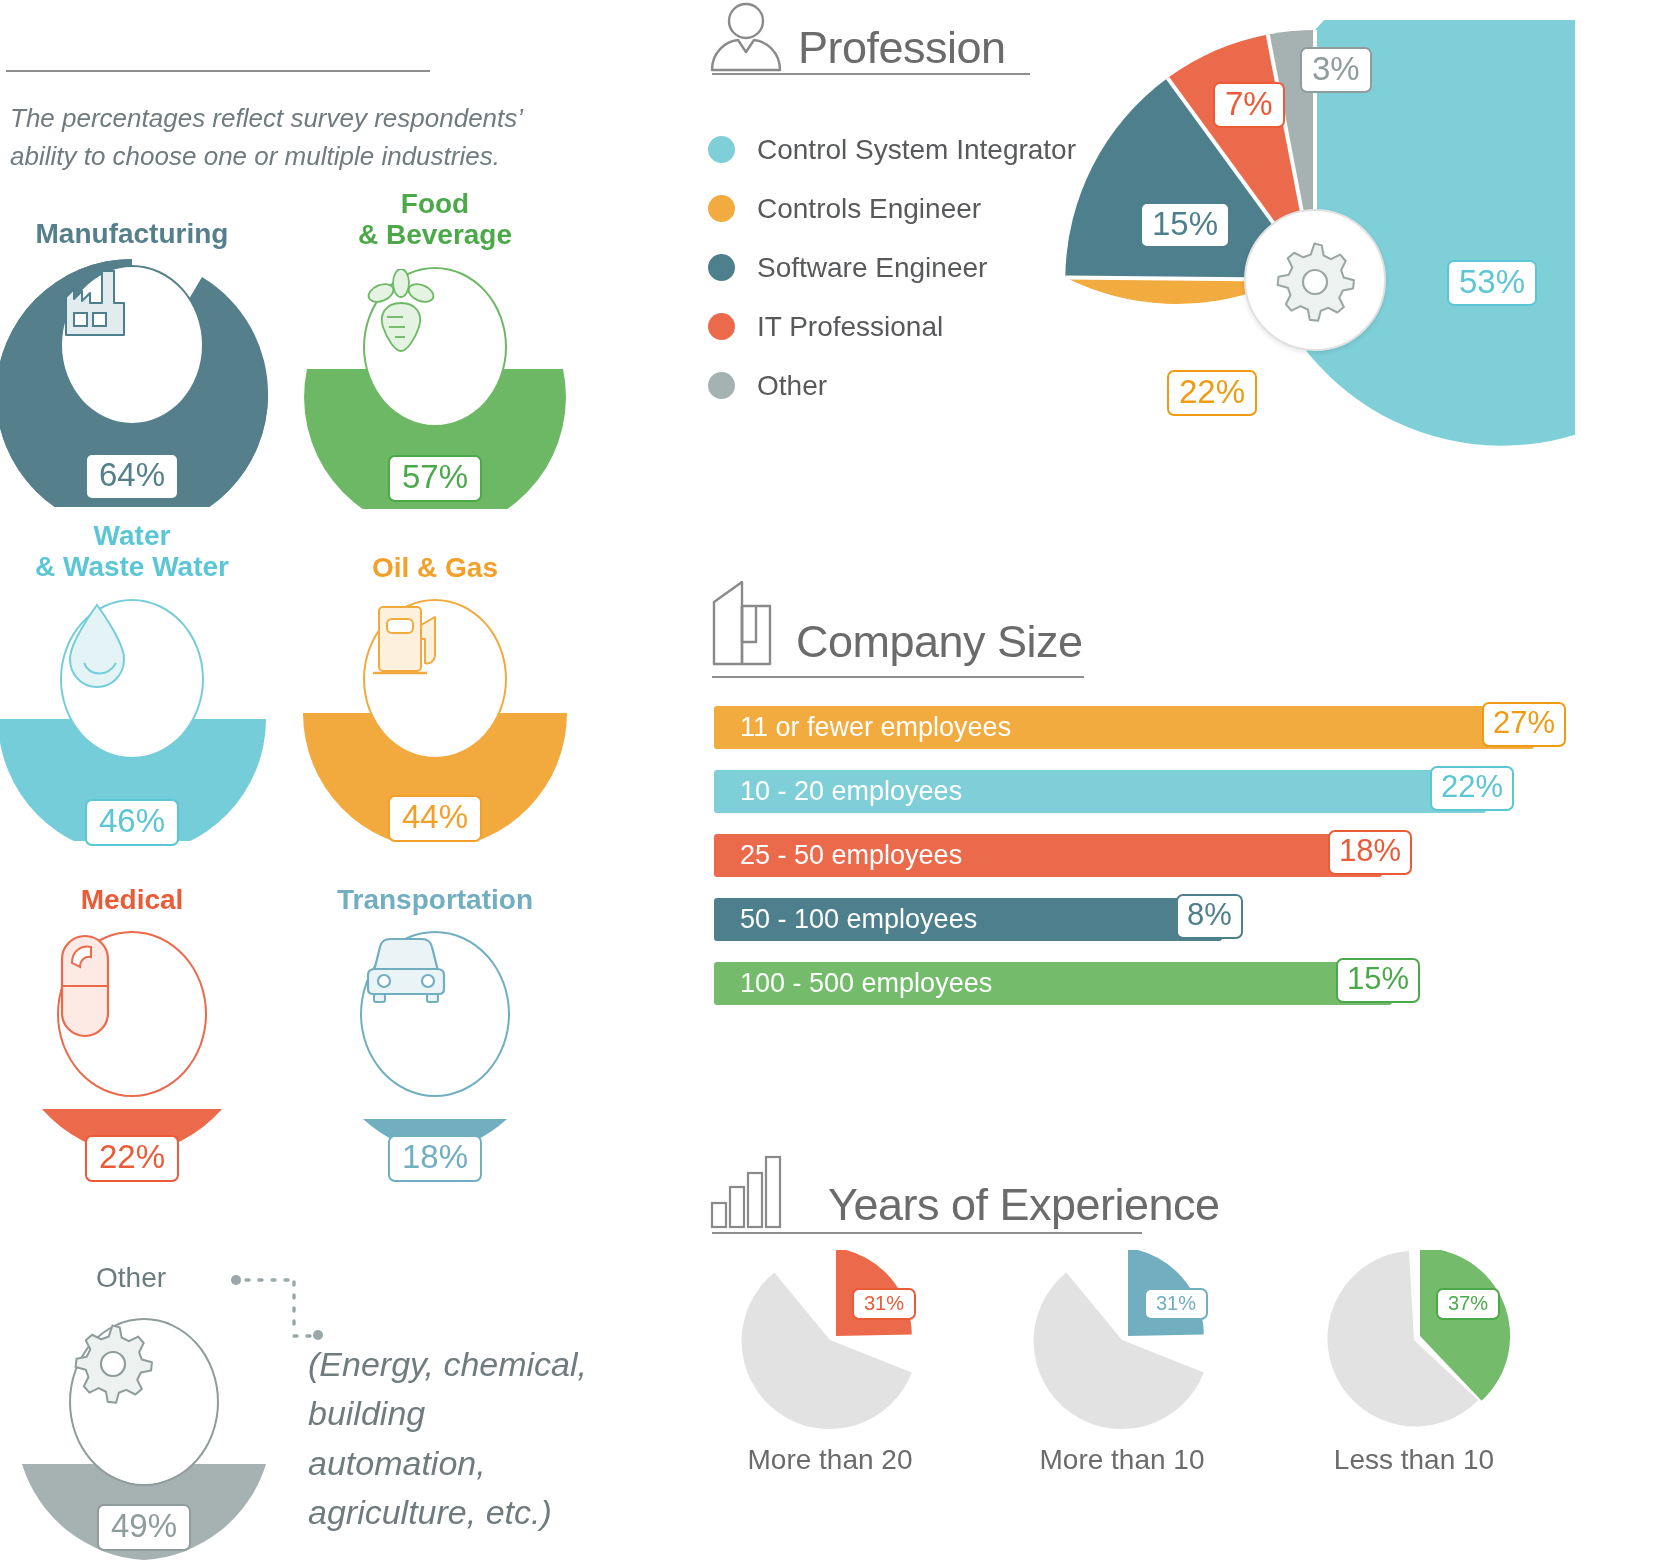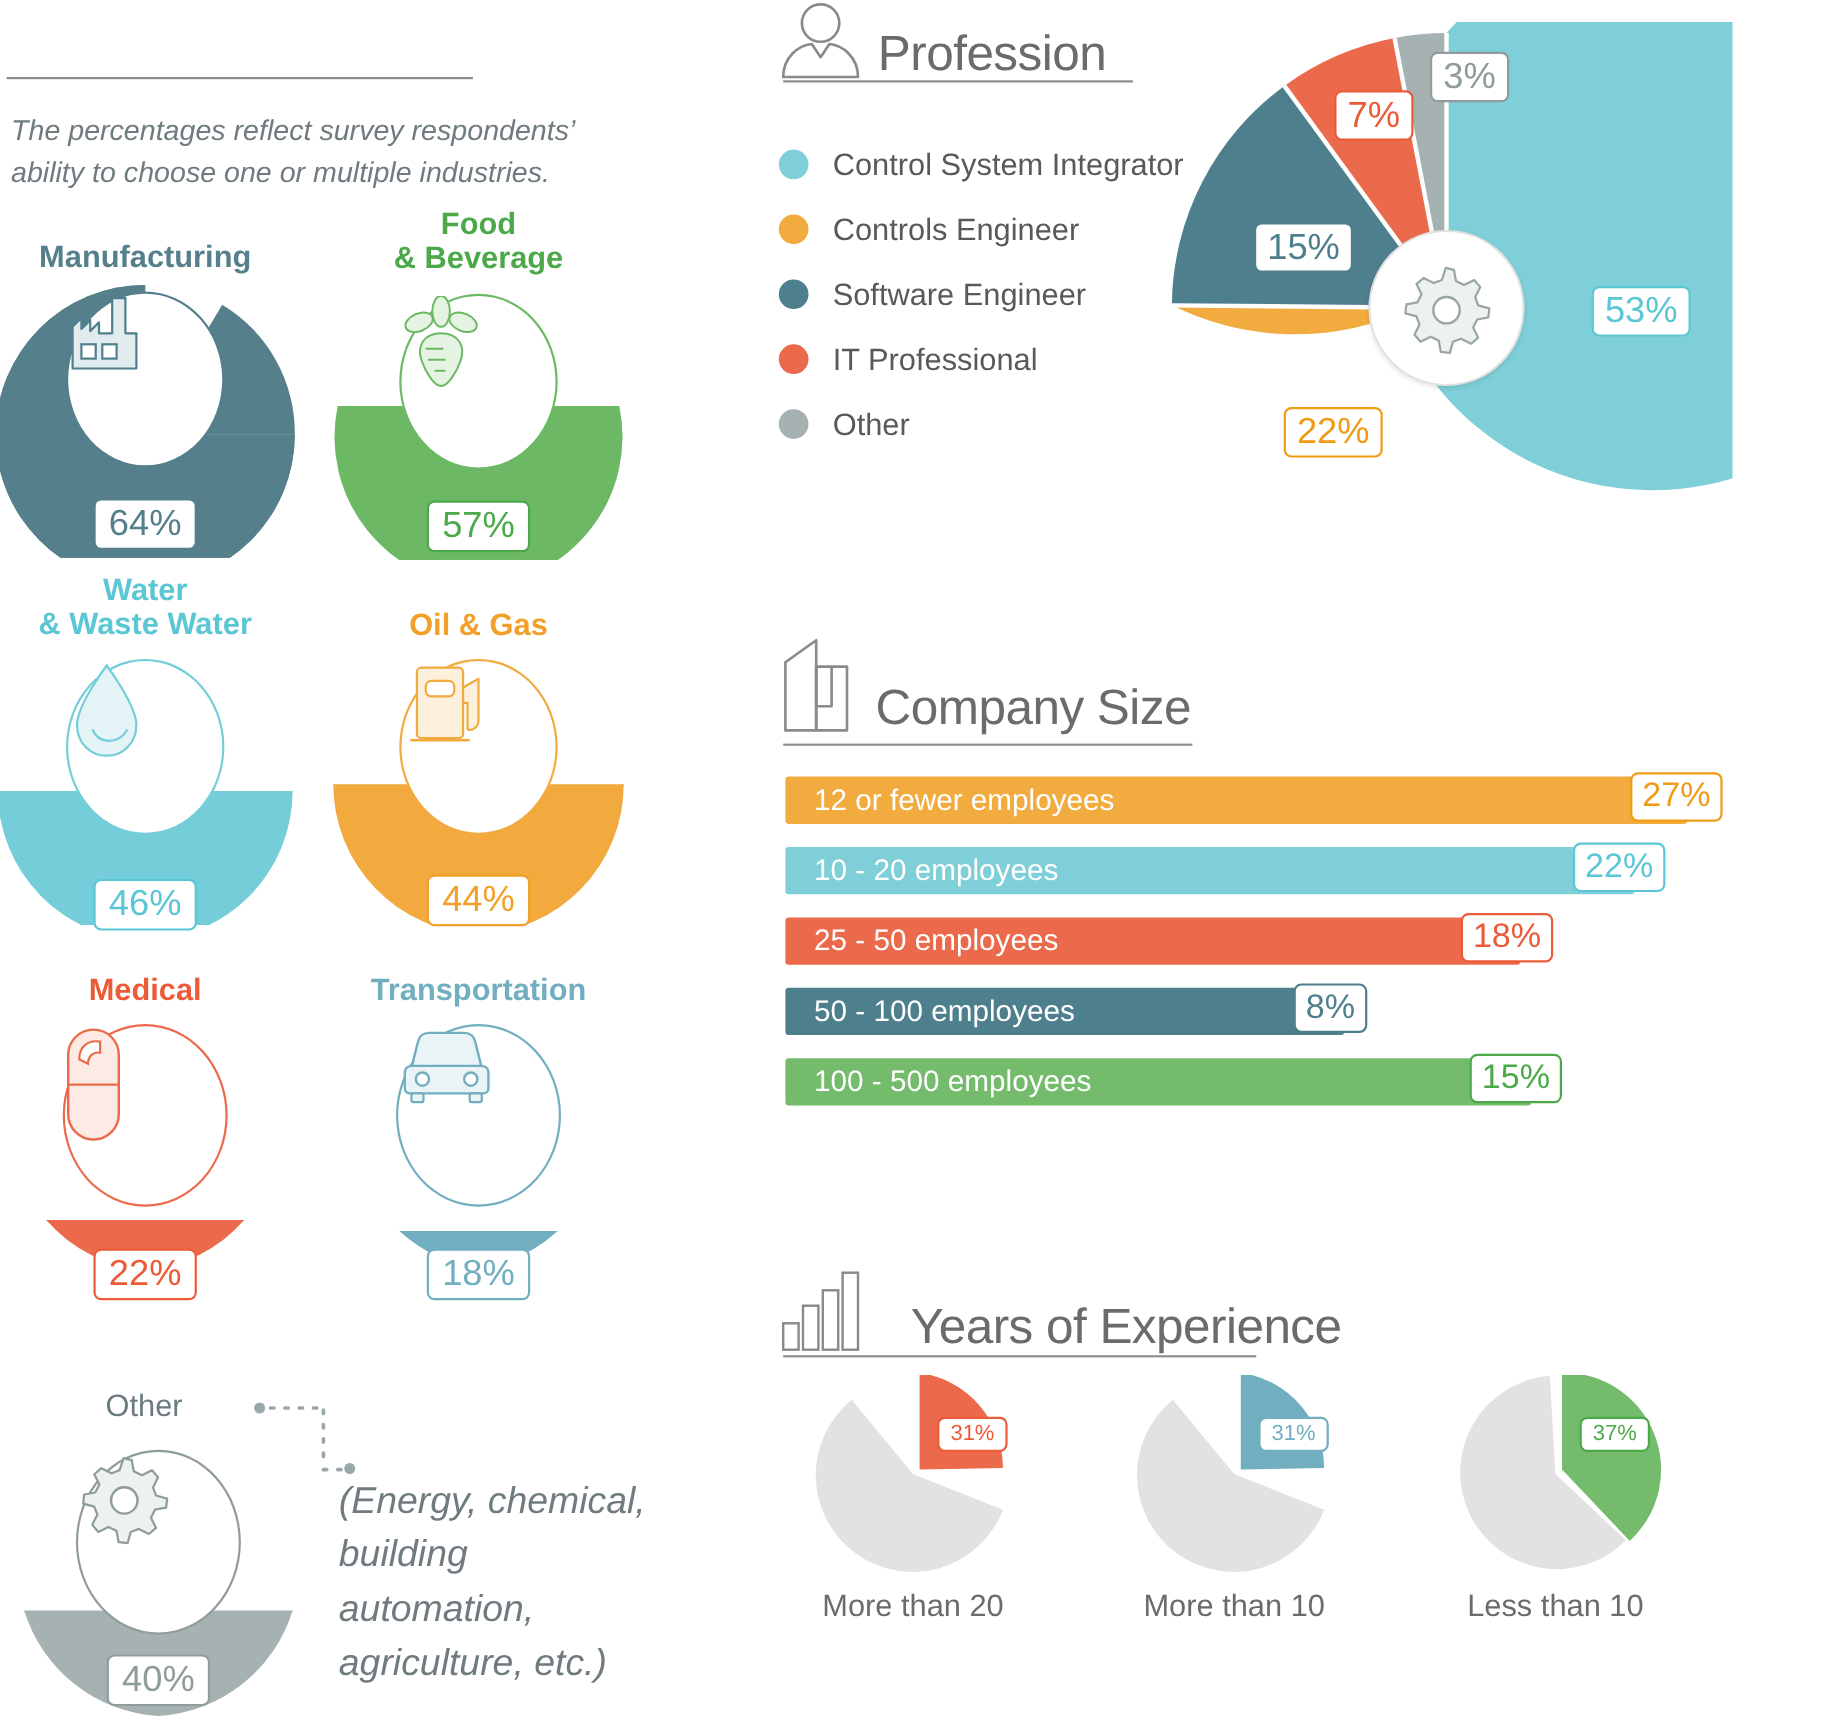--- a/index.html
+++ b/index.html
@@ -254,21 +254,21 @@
         <svg width="300" height="250" viewBox="0 0 300 250">
           <path d="M28 154 A136 136 0 0 0 272 154 L150 178 Z" fill="#a5b2b1"></path>
           <path d="M28 154 A136 136 0 0 0 150 250 A136 136 0 0 0 272 154 Z" fill="#a5b2b1"></path>
         </svg>
         <div class="ind-circle" style="width:150px; height:168px; border-color:#8f9c9c;">
           <svg width="84" height="84" viewBox="0 0 84 84">
             <path d="M42 4 L50 6 L52 17 L60 21 L70 16 L76 23 L71 33 L74 41 L85 44 L84 53 L73 55 L69 63 L74 73 L67 79 L57 74 L49 77 L46 88 L37 87 L35 76 L27 72 L17 77 L11 70 L16 60 L13 52 L2 49 L3 40 L14 38 L18 30 L13 20 L20 14 L30 19 L38 16 Z" transform="scale(0.92) translate(3,2)" fill="#edf1f0" stroke="#8f9c9c" stroke-width="2.2" stroke-linejoin="round"></path>
             <circle cx="42" cy="44" r="12" fill="#fff" stroke="#8f9c9c" stroke-width="2.2"></circle>
           </svg>
         </div>
-        <div class="ind-badge" style="top:194px; color:#8f9c9c;">40%</div>
+        <div class="ind-badge" style="top:194px; color:#8f9c9c;">49%</div>
       </div>
     </div>
   </div>
 
   <div id="right">
 
     <div id="prof-head" class="sec-head">
       <span>
         <svg width="76" height="70" viewBox="0 0 76 70">
           <circle cx="38" cy="19" r="17" fill="none" stroke="#8a8a8a" stroke-width="2.4"></circle>
@@ -342,21 +342,21 @@
           <path d="M34 26 L34 62 L48 62 L48 26" fill="none" stroke="#8a8a8a" stroke-width="2.4" stroke-linejoin="round"></path>
         </svg>
       </span>
       <span class="title">Company Size</span>
     </div>
     <div id="cs-rule"></div>
 
     <div id="cs-bars">
       <div class="cs-row">
         <div class="cs-bar" style="width:820px; background:#f2ab3f;">
-          <span class="cs-bar-label">12 or fewer employees</span>
+          <span class="cs-bar-label">11 or fewer employees</span>
         </div>
         <div class="cs-badge" style="left:768px; color:#ef9c14;">27%</div>
       </div>
       <div class="cs-row">
         <div class="cs-bar" style="width:772px; background:#7fcfd8;">
           <span class="cs-bar-label">10 - 20 employees</span>
         </div>
         <div class="cs-badge" style="left:716px; color:#5bc6d4;">22%</div>
       </div>
       <div class="cs-row">

